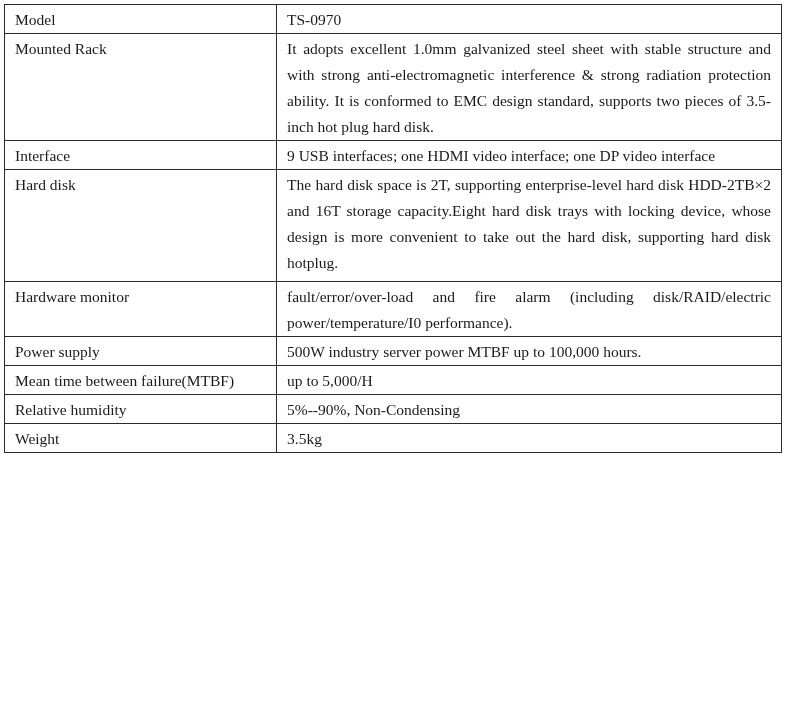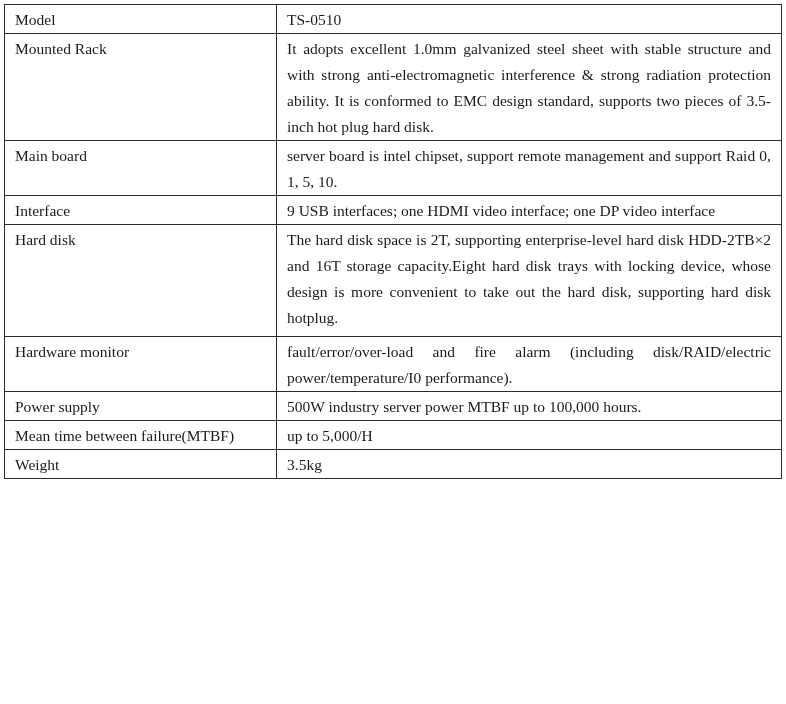--- a/index.html
+++ b/index.html
@@ -23,29 +23,25 @@
   table.spec td.label { width: 251px; }
   table.spec td.value { text-align: justify; text-align-last: left; }
 </style>
 </head>
 <body>
 
 <table class="spec">
   <tbody id="spec-body">
     <tr style="height:27px">
       <td class="label">Model</td>
-      <td class="value">TS-0510</td>
+      <td class="value">TS-0970</td>
     </tr>
     <tr style="height:105px">
       <td class="label">Mounted Rack</td>
       <td class="value">It adopts excellent 1.0mm galvanized steel sheet with stable structure and with strong anti-electromagnetic interference &amp; strong radiation protection ability. It is conformed to EMC design standard, supports two pieces of 3.5-inch hot plug hard disk.</td>
-    </tr>
-    <tr style="height:53px">
-      <td class="label">Main board</td>
-      <td class="value">server board is intel chipset, support remote management and support Raid 0, 1, 5, 10.</td>
     </tr>
     <tr style="height:26px">
       <td class="label">Interface</td>
       <td class="value">9 USB interfaces; one HDMI video interface; one DP video interface</td>
     </tr>
     <tr style="height:112px">
       <td class="label">Hard disk</td>
       <td class="value">The hard disk space is 2T, supporting enterprise-level hard disk HDD-2TB×2 and 16T storage capacity.Eight hard disk trays with locking device, whose design is more convenient to take out the hard disk, supporting hard disk hotplug.</td>
     </tr>
     <tr style="height:53px">
@@ -54,17 +50,21 @@
     </tr>
     <tr style="height:27px">
       <td class="label">Power supply</td>
       <td class="value">500W industry server power MTBF up to 100,000 hours.</td>
     </tr>
     <tr style="height:27px">
       <td class="label">Mean time between failure(MTBF)</td>
       <td class="value">up to 5,000/H</td>
     </tr>
     <tr style="height:27px">
+      <td class="label">Relative humidity</td>
+      <td class="value">5%--90%, Non-Condensing</td>
+    </tr>
+    <tr style="height:27px">
       <td class="label">Weight</td>
       <td class="value">3.5kg</td>
     </tr>
   </tbody>
 </table>
 
 </body></html>

